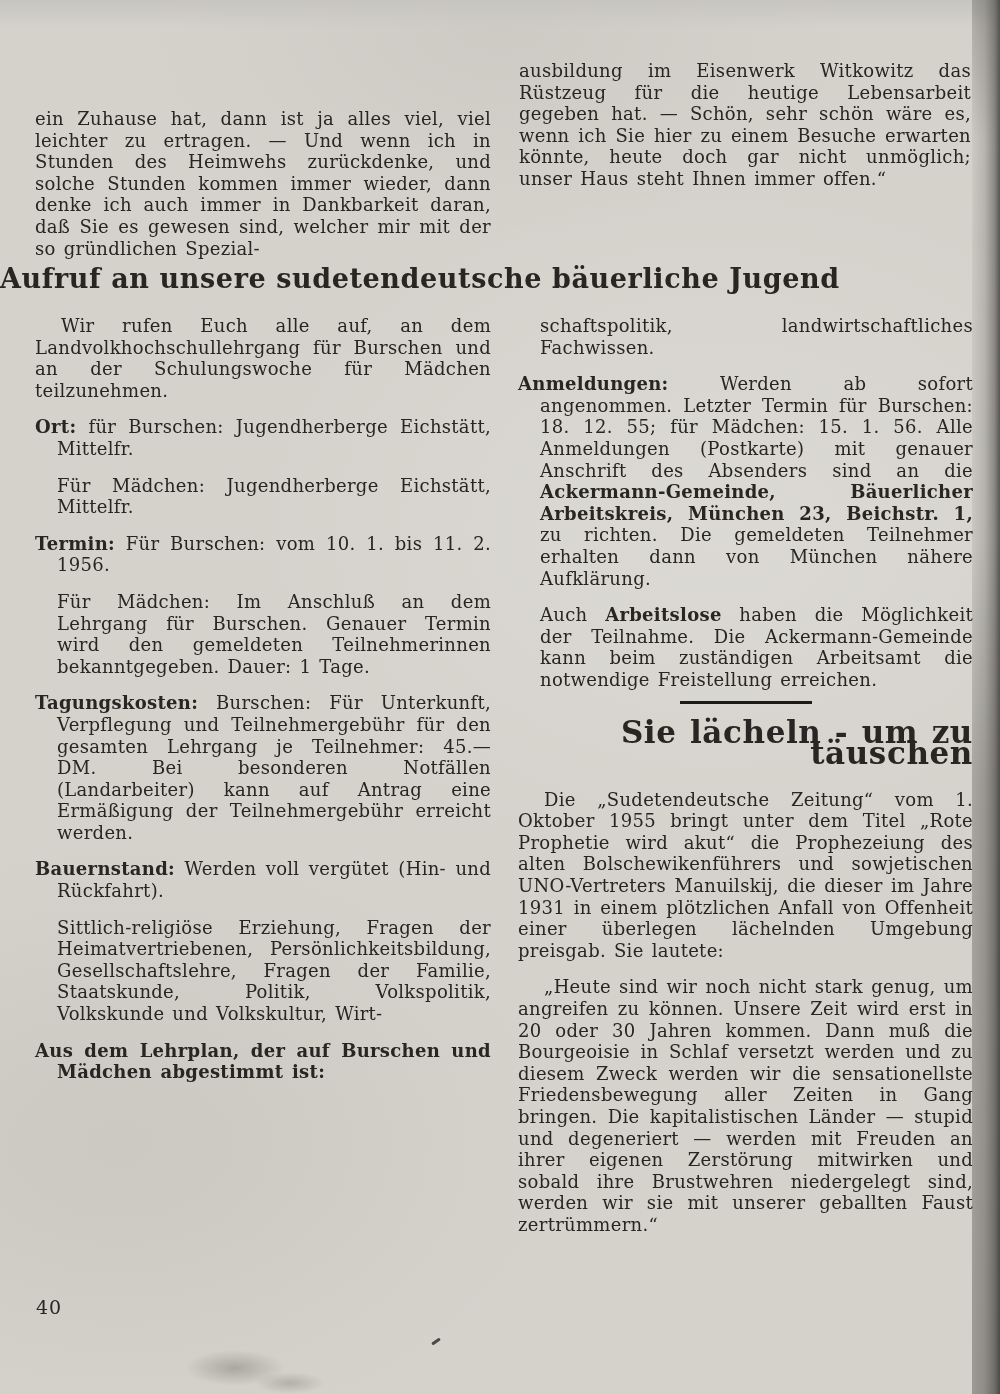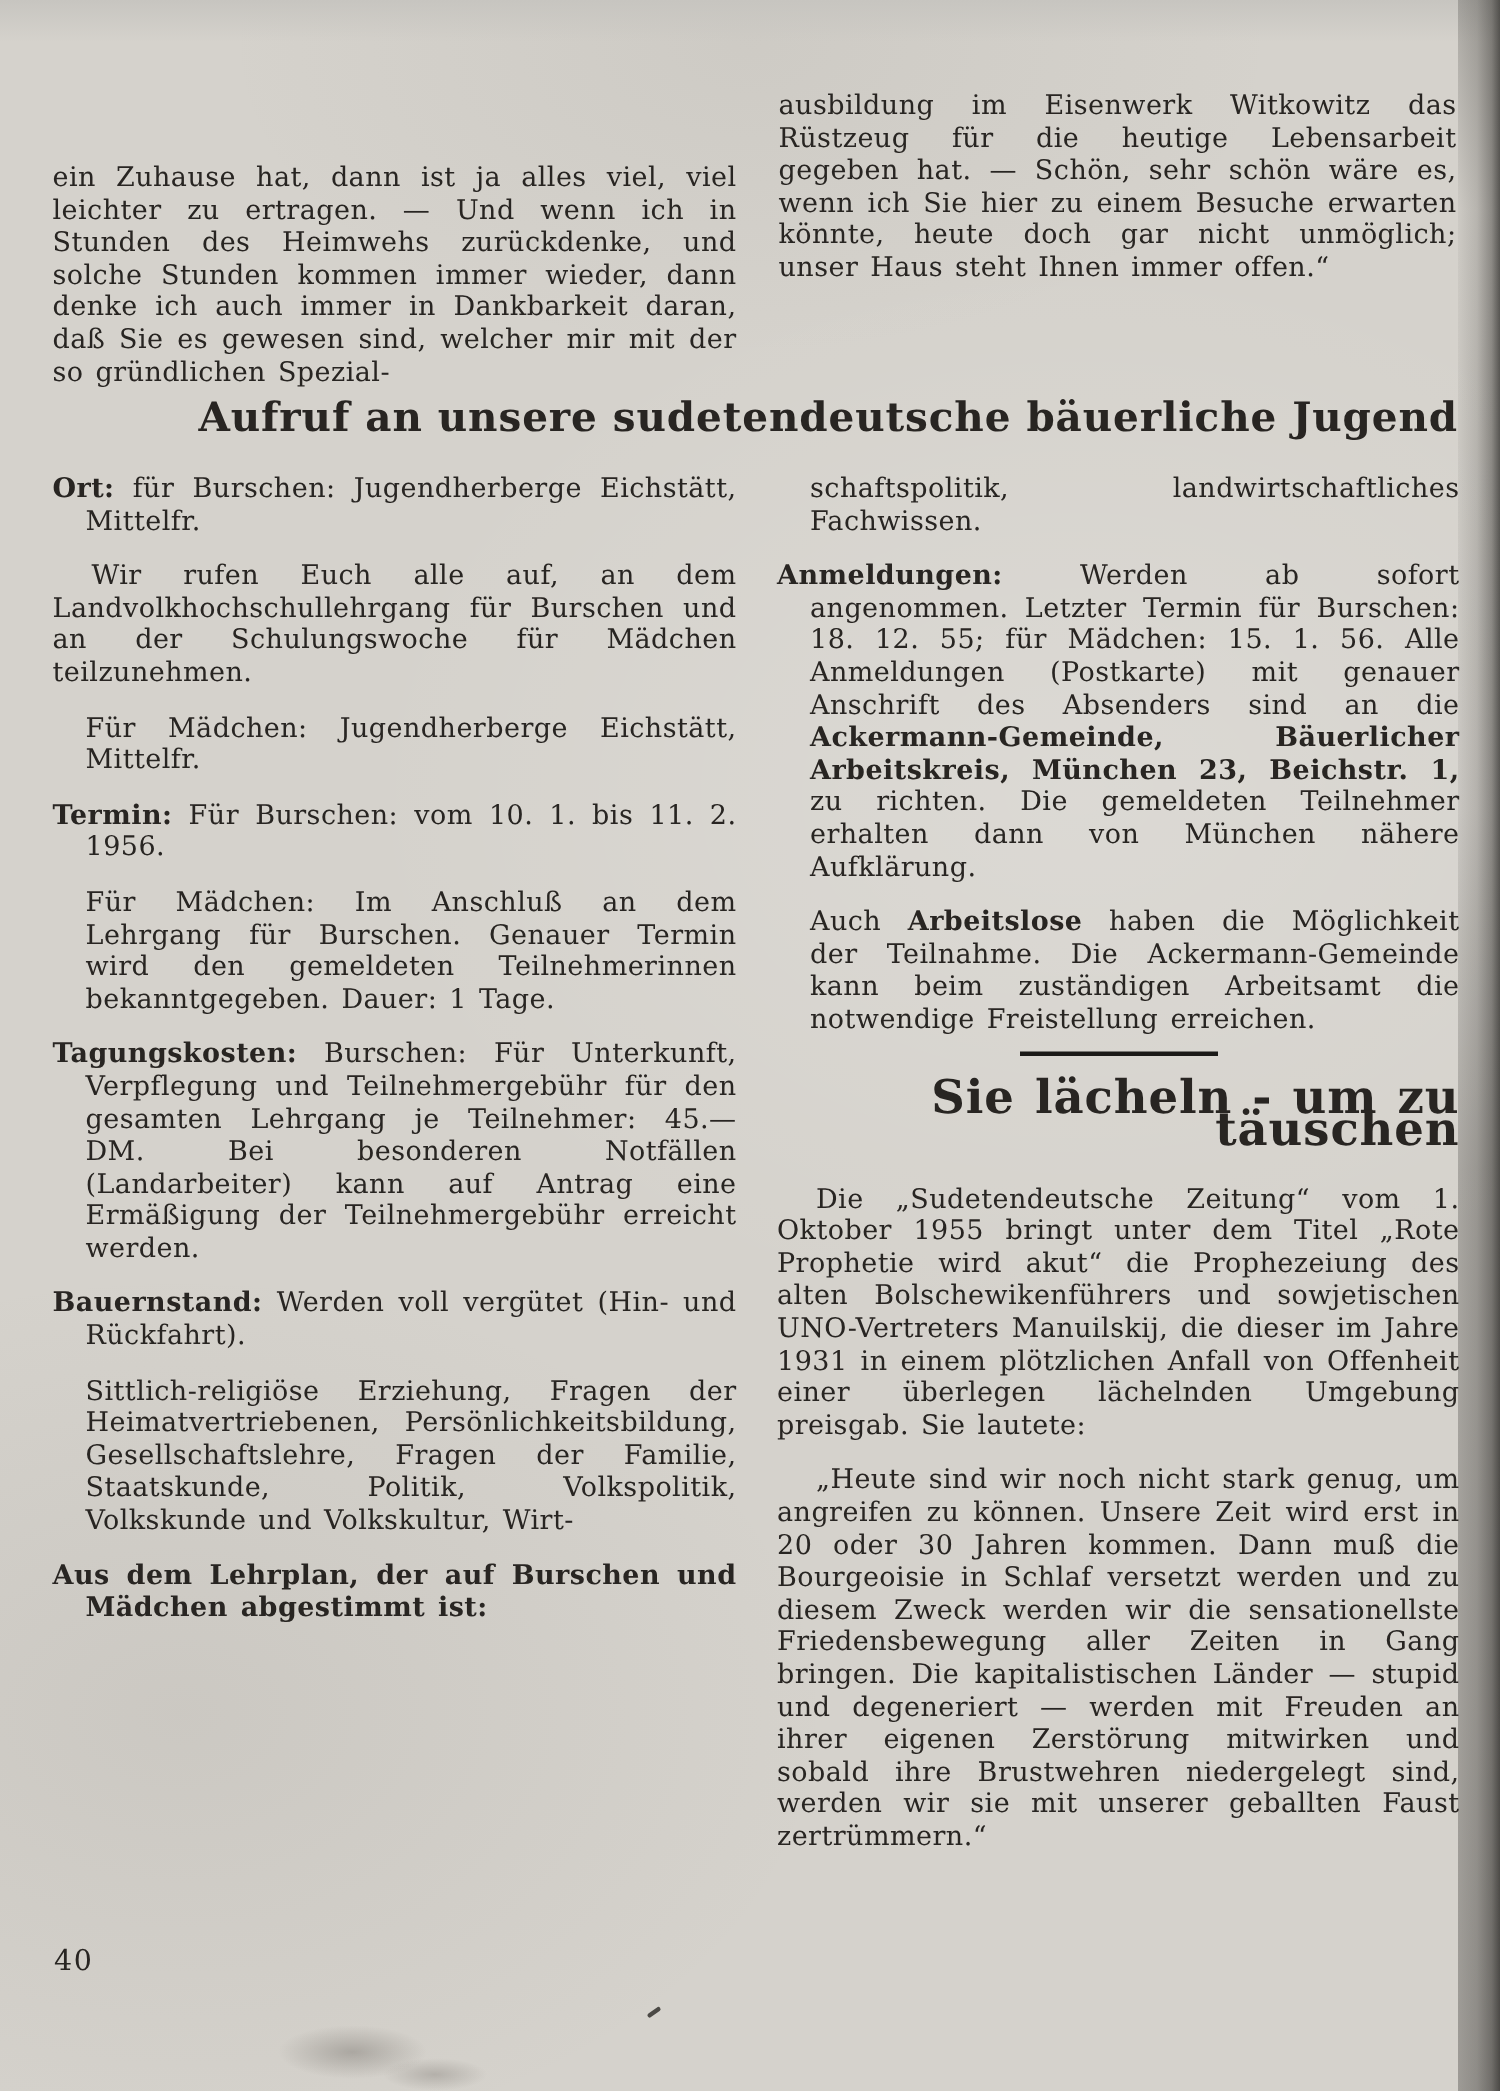--- a/index.html
+++ b/index.html
@@ -28,21 +28,21 @@
   .b { font-weight:bold; }
   .indent { text-indent:26px; }
   .hang { padding-left:22px; text-indent:-22px; }
   .block { padding-left:22px; }
 
   .top-left  { left:35px;  top:60px; width:456px;margin-top:48px; }
   .top-right { left:519px; top:60px; width:452px; }
 
   .title1 {
     position:absolute; top:263px; left:0; width:972px;
-    text-align:right; font-size:27px; font-weight:bold; letter-spacing:0.6px;
+    text-align:left; font-size:27px; font-weight:bold; letter-spacing:0.6px;
   }
 
   .col-left  { left:35px;  top:315px; width:456px; }
   .col-right { left:518px; top:315px; width:455px; }
   .paras-upper > p:first-child { }
 
   .divider { width:132px; height:3px; background:#1b1a18; margin:10px auto 18px auto; }
 
   .title2 {
     text-align:right; text-indent:0;
@@ -84,22 +84,22 @@
   <div class="col top-left">
       <p class="para flush"><span>ein Zuhause hat, dann ist ja alles viel, viel leichter zu ertragen. — Und wenn ich in Stunden des Heimwehs zurückdenke, und solche Stunden kommen immer wieder, dann denke ich auch immer in Dankbarkeit daran, daß Sie es gewesen sind, welcher mir mit der so gründlichen Spezial-</span></p>
     </div>
   <div class="col top-right">
       <p class="para flush"><span>ausbildung im Eisenwerk Witkowitz das Rüstzeug für die heutige Lebensarbeit gegeben hat. — Schön, sehr schön wäre es, wenn ich Sie hier zu einem Besuche erwarten könnte, heute doch gar nicht unmöglich; unser Haus steht Ihnen immer offen.“</span></p>
     </div>
 
   <h1 class="title1">Aufruf an unsere sudetendeutsche bäuerliche Jugend</h1>
 
   <div class="col col-left">
+      <p class="para indent"><span>Wir rufen Euch alle auf, an dem Landvolkhochschullehrgang für Burschen und an der Schulungswoche für Mädchen teilzunehmen.</span></p>
       <p class="para hang"><span class="b">Ort:</span><span> für Burschen: Jugendherberge Eichstätt, Mittelfr.</span></p>
-      <p class="para indent"><span>Wir rufen Euch alle auf, an dem Landvolkhochschullehrgang für Burschen und an der Schulungswoche für Mädchen teilzunehmen.</span></p>
       <p class="para block"><span>Für Mädchen: Jugendherberge Eichstätt, Mittelfr.</span></p>
       <p class="para hang"><span class="b">Termin:</span><span> Für Burschen: vom 10. 1. bis 11. 2. 1956.</span></p>
       <p class="para block"><span>Für Mädchen: Im Anschluß an dem Lehrgang für Burschen. Genauer Termin wird den gemeldeten Teilnehmerinnen bekanntgegeben. Dauer: 1 Tage.</span></p>
       <p class="para hang"><span class="b">Tagungskosten:</span><span> Burschen: Für Unterkunft, Verpflegung und Teilnehmergebühr für den gesamten Lehrgang je Teilnehmer: 45.— DM. Bei besonderen Notfällen (Landarbeiter) kann auf Antrag eine Ermäßigung der Teilnehmergebühr erreicht werden.</span></p>
       <p class="para hang"><span class="b">Bauernstand:</span><span> Werden voll vergütet (Hin- und Rückfahrt).</span></p>
       <p class="para block"><span>Sittlich-religiöse Erziehung, Fragen der Heimatvertriebenen, Persönlichkeitsbildung, Gesellschaftslehre, Fragen der Familie, Staatskunde, Politik, Volkspolitik, Volkskunde und Volkskultur, Wirt-</span></p>
       <p class="para hang"><span class="b">Aus dem Lehrplan, der auf Burschen und Mädchen abgestimmt ist:</span></p>
     </div>
 
   <div class="col col-right">

